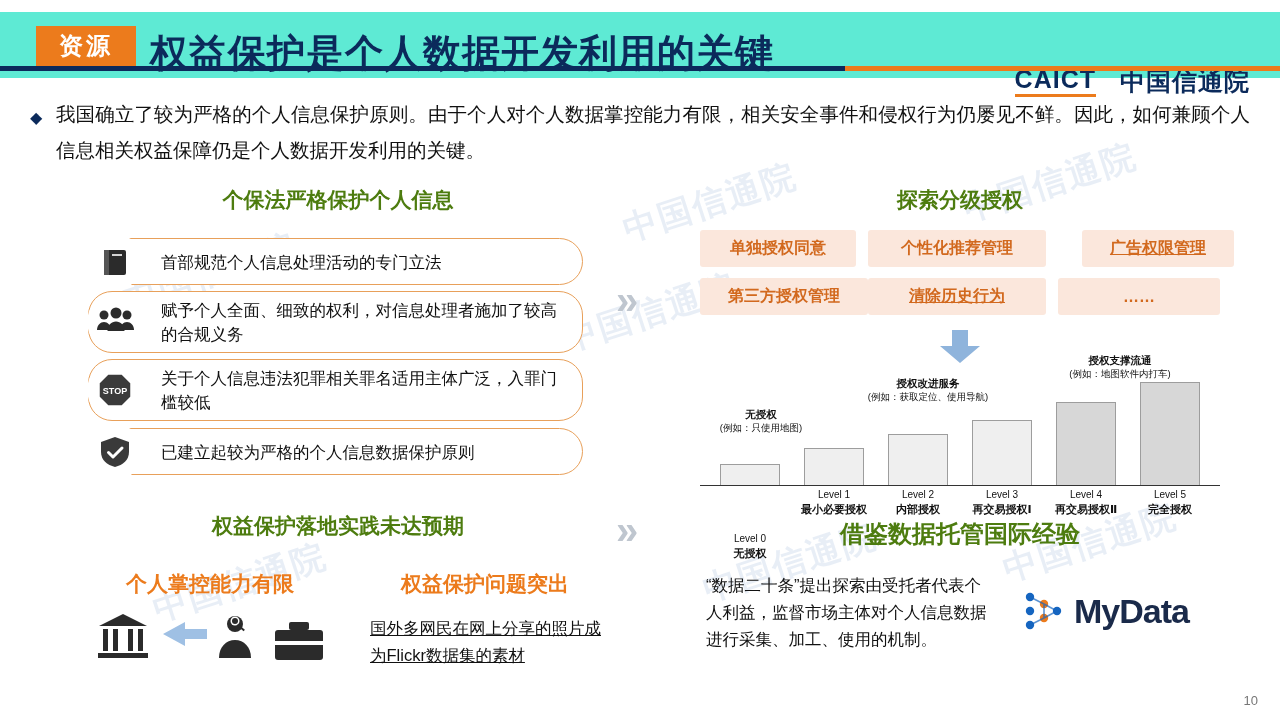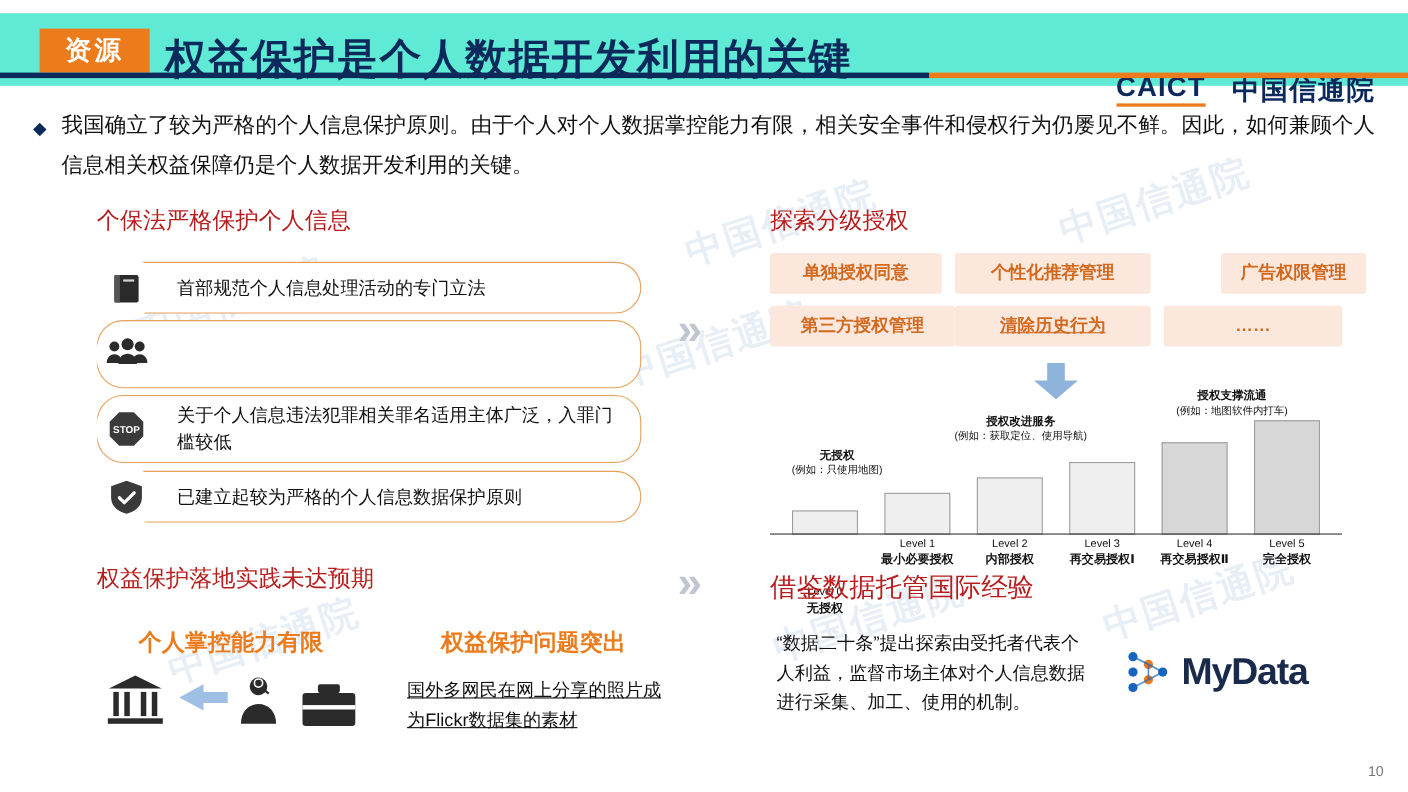--- a/index.html
+++ b/index.html
@@ -66,21 +66,22 @@
     position: absolute; left: 30px; top: 96px; width: 1220px;
     font-size: 19.5px; line-height: 36px; color: #111;
   }
   .intro .bullet {
     position: absolute; left: 0; top: 4px; color: #0B2A5B; font-size: 16px;
   }
   .intro .txt { display: block; padding-left: 26px; text-align: justify; }
 
   
   .sec-title {
-    position: absolute; font-size: 21px; font-weight: normal; color: #b91c1c;
+    position: absolute; font-size: 21px; font-weight: bold; color: #4d7c0f;
+    text-align: center;
   }
 
   
   .pill {
     position: absolute; left: 88px; width: 495px; height: 47px;
     border: 1.5px solid #E8A05A; border-radius: 24px;
     background: #fff;
     display: flex; align-items: center;
   }
   .pill.tall { height: 62px; }
@@ -192,20 +193,21 @@
   <div class="ico">
     <svg width="40" height="32" viewBox="0 0 40 32">
       <circle cx="9" cy="9" r="4.5" fill="#2b2b2b"></circle>
       <path d="M2 24c0-5 3.5-8 7-8s7 3 7 8z" fill="#2b2b2b"></path>
       <circle cx="21" cy="7" r="5.5" fill="#2b2b2b"></circle>
       <path d="M12.5 25c0-6 4-9.5 8.5-9.5S29.5 19 29.5 25z" fill="#2b2b2b"></path>
       <circle cx="32" cy="9" r="4.5" fill="#2b2b2b"></circle>
       <path d="M25 24c0-5 3.5-8 7-8s7 3 7 8z" fill="#2b2b2b"></path>
     </svg>
   </div>
+  <div class="ptxt">赋予个人全面、细致的权利，对信息处理者施加了较高的合规义务</div>
 </div>
 
 <div class="pill tall" style="top:359px;">
   <div class="ico">
     <svg width="38" height="38" viewBox="0 0 38 38">
       <polygon points="12,3 26,3 35,12 35,26 26,35 12,35 3,26 3,12" fill="#3a3a3a" stroke="#fff" stroke-width="1.5"></polygon>
       <text x="19" y="23" font-size="9" font-family="Liberation Sans, sans-serif" fill="#fff" text-anchor="middle" font-weight="bold">STOP</text>
     </svg>
   </div>
   <div class="ptxt">关于个人信息违法犯罪相关罪名适用主体广泛，入罪门槛较低</div>
@@ -221,21 +223,21 @@
   <div class="ptxt">已建立起较为严格的个人信息数据保护原则</div>
 </div>
 
 <div class="chev" style="left:616px; top:278px;">»</div>
 <div class="chev" style="left:616px; top:508px;">»</div>
 
 <div class="sec-title" style="left:700px; top:186px; width:520px;">探索分级授权</div>
 
 <div class="tag" style="left:700px; top:230px; width:156px;">单独授权同意</div>
 <div class="tag" style="left:868px; top:230px; width:178px;">个性化推荐管理</div>
-<div class="tag" style="left:1110px; top:230px; width:132px;">广告权限管理</div>
+<div class="tag" style="left:1082px; top:230px; width:152px;text-decoration:underline;">广告权限管理</div>
 <div class="tag" style="left:700px; top:278px; width:168px;">第三方授权管理</div>
 <div class="tag" style="left:868px; top:278px; width:178px;text-decoration:underline;">清除历史行为</div>
 <div class="tag" style="left:1058px; top:278px; width:162px;">……</div>
 
 <div class="down-arrow">
   <svg width="44" height="34" viewBox="0 0 44 34">
     <polygon points="14,0 30,0 30,16 42,16 22,33 2,16 14,16" fill="#8FB4DC"></polygon>
   </svg>
 </div>
 

